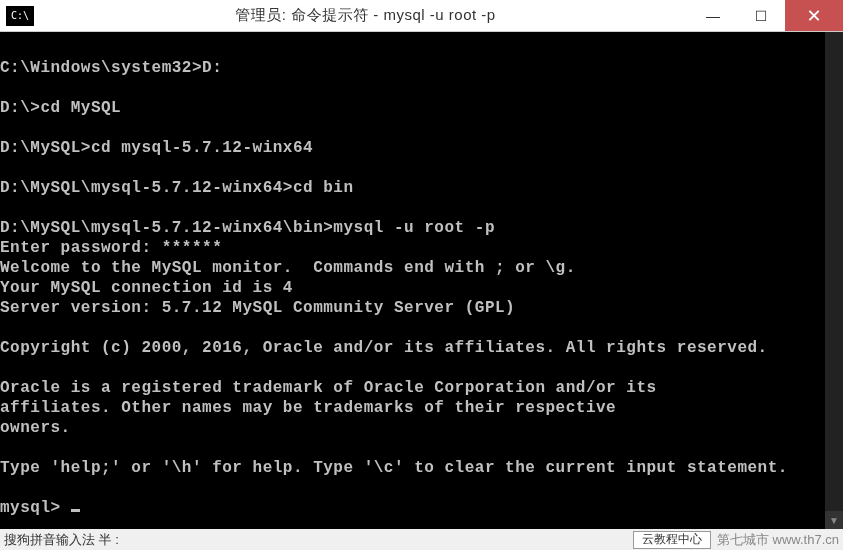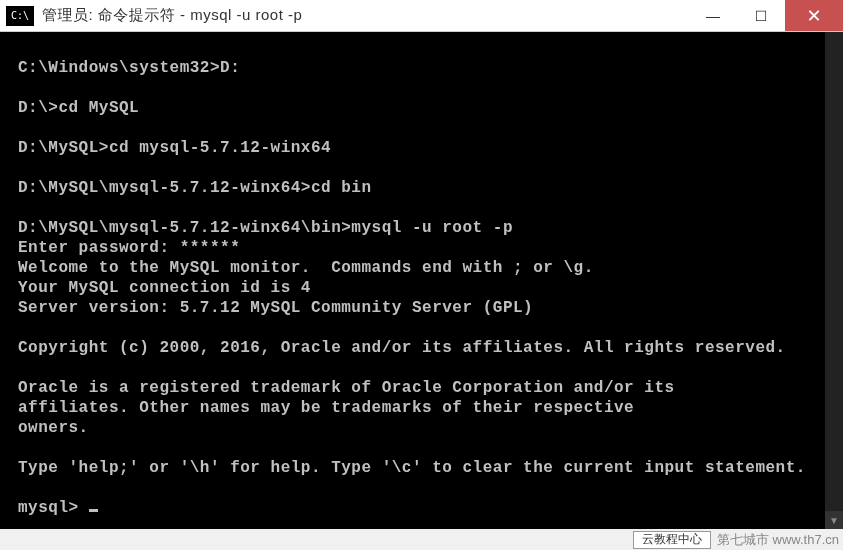--- a/index.html
+++ b/index.html
@@ -26,21 +26,21 @@
       background: #000;
       display: flex;
       align-items: center;
       justify-content: center;
       color: #fff;
       font-size: 10px;
       font-family: monospace;
     }
     .title-text {
       flex: 1;
-      text-align: left;
+      text-align: center;
       font-size: 15px;
       color: #333;
       letter-spacing: 0.5px;
     }
     .win-controls {
       display: flex;
       height: 100%;
     }
     .win-btn {
       width: 48px;
@@ -57,21 +57,21 @@
       color: #fff;
       width: 58px;
       font-size: 18px;
     }
     .terminal-wrap {
       position: relative;
       height: 497px;
       background: #000;
     }
     .terminal {
-      padding: 6px 8px 0 18px;
+      padding: 6px 8px 0 0;
       color: #c0c0c0;
       font-family: "Consolas", "Courier New", monospace;
       font-size: 16px;
       line-height: 20px;
       white-space: pre;
       letter-spacing: 0.5px;
       font-weight: bold;
       height: 100%;
       overflow: hidden;
     }
@@ -161,17 +161,18 @@
 <div class="terminal-wrap">
   <div class="terminal" id="terminal"><div></div><div>C:\Windows\system32&gt;D:</div><div></div><div>D:\&gt;cd MySQL</div><div></div><div>D:\MySQL&gt;cd mysql-5.7.12-winx64</div><div></div><div>D:\MySQL\mysql-5.7.12-winx64&gt;cd bin</div><div></div><div>D:\MySQL\mysql-5.7.12-winx64\bin&gt;mysql -u root -p</div><div>Enter password: ******</div><div>Welcome to the MySQL monitor.  Commands end with ; or \g.</div><div>Your MySQL connection id is 4</div><div>Server version: 5.7.12 MySQL Community Server (GPL)</div><div></div><div>Copyright (c) 2000, 2016, Oracle and/or its affiliates. All rights reserved.</div><div></div><div>Oracle is a registered trademark of Oracle Corporation and/or its</div><div>affiliates. Other names may be trademarks of their respective</div><div>owners.</div><div></div><div>Type 'help;' or '\h' for help. Type '\c' to clear the current input statement.</div><div></div><div>mysql&gt; <span class="cursor-blink"></span></div></div>
   <div class="scrollbar">
     <div class="scroll-arrow up">▲</div>
     <div class="scroll-thumb"></div>
     <div class="scroll-arrow down">▼</div>
   </div>
 </div>
 
 <div class="ime-bar">
+  <span>搜狗拼音输入法 半 :</span>
   <span class="ime-right">
     <span class="ime-box">云教程中心</span>
     <span class="ime-faint">第七城市    www.th7.cn</span>
   </span>
 </div>
 
 </body></html>

